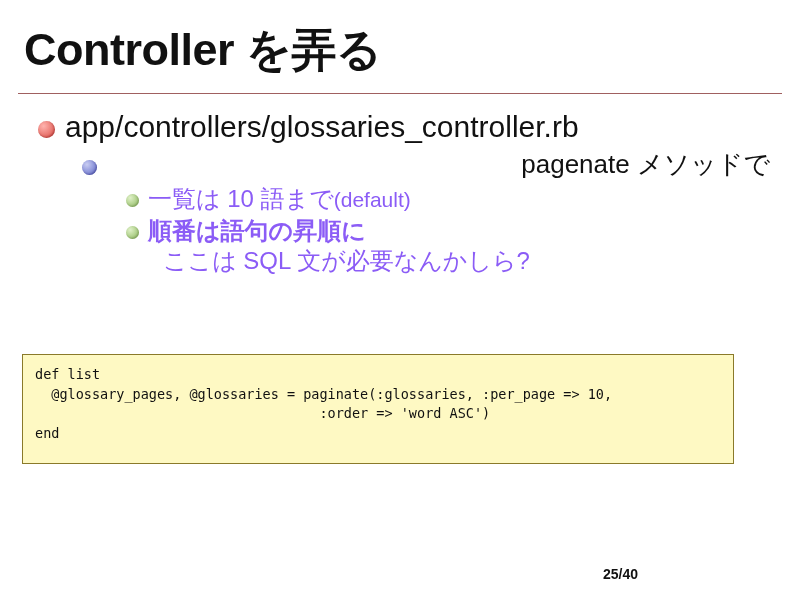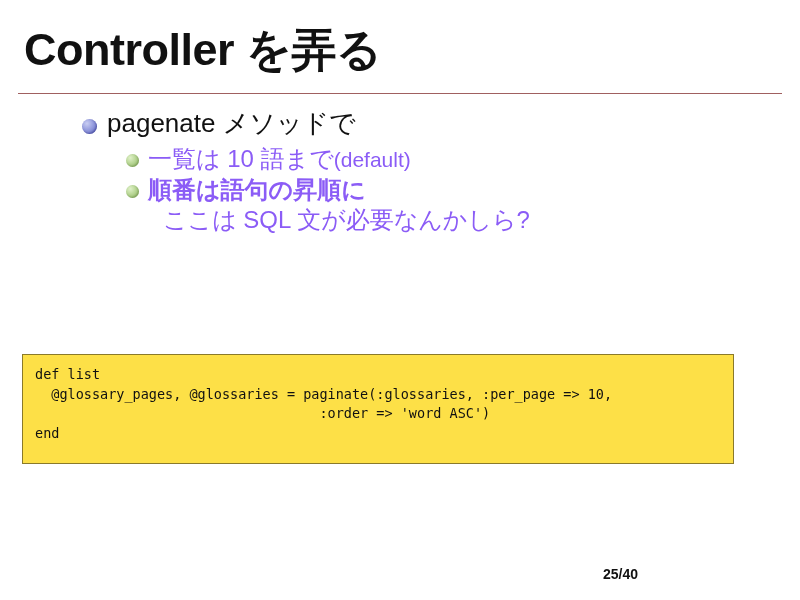--- a/index.html
+++ b/index.html
@@ -41,21 +41,21 @@
     position: absolute;
     left: 30px;
     top: 104px;
     width: 740px;
   }
   .bullet-row {
     display: flex;
     align-items: flex-start;
   }
   .b1 { margin-left: 8px; margin-top: 6px; }
-  .b2 { margin-left: 52px; margin-top: 5px; }
+  .b2 { margin-left: 52px; margin-top: 5px; justify-content: space-between; }
   .b3 { margin-left: 96px; margin-top: 6px; }
   .b3b { margin-left: 96px; margin-top: 4px; font-weight: bold; }
   .cont { margin-left: 133px; margin-top: 2px; }
 
   .dot {
     flex: 0 0 auto;
     border-radius: 50%;
     margin-right: 10px;
   }
   .dot-l1 {
@@ -95,21 +95,21 @@
   .txt-l3 .small {
     font-size: 21px;
   }
   .code-box {
     position: absolute;
     left: 22px;
     top: 354px;
     width: 712px;
     height: 110px;
     box-sizing: border-box;
-    background: #fde047;
+    background: #fef9c3;
     border: 1px solid #8a7a2a;
     padding: 10px 12px;
   }
   .code-box pre {
     margin: 0;
     font-family: "DejaVu Sans Mono", "Liberation Mono", monospace;
     font-size: 13.5px;
     line-height: 1.45;
     color: #111111;
     white-space: pre;
@@ -126,20 +126,24 @@
 </head>
 <body>
 
 <div class="slide">
 
   <div class="slide-title">Controller を弄る</div>
   <div class="title-rule"></div>
 
   <div class="body">
 
+    <div class="bullet-row b1">
+      <span class="dot dot-l1"></span>
+      <span class="txt-l1">app/controllers/glossaries_controller.rb</span>
+    </div>
 
     <div class="bullet-row b2">
       <span class="dot dot-l2"></span>
       <span class="txt-l2">pagenate メソッドで</span>
     </div>
 
     <div class="bullet-row b3">
       <span class="dot dot-l3"></span>
       <span class="txt-l3"><span>一覧は 10 語まで</span><span class="small">(default)</span></span>
     </div>

